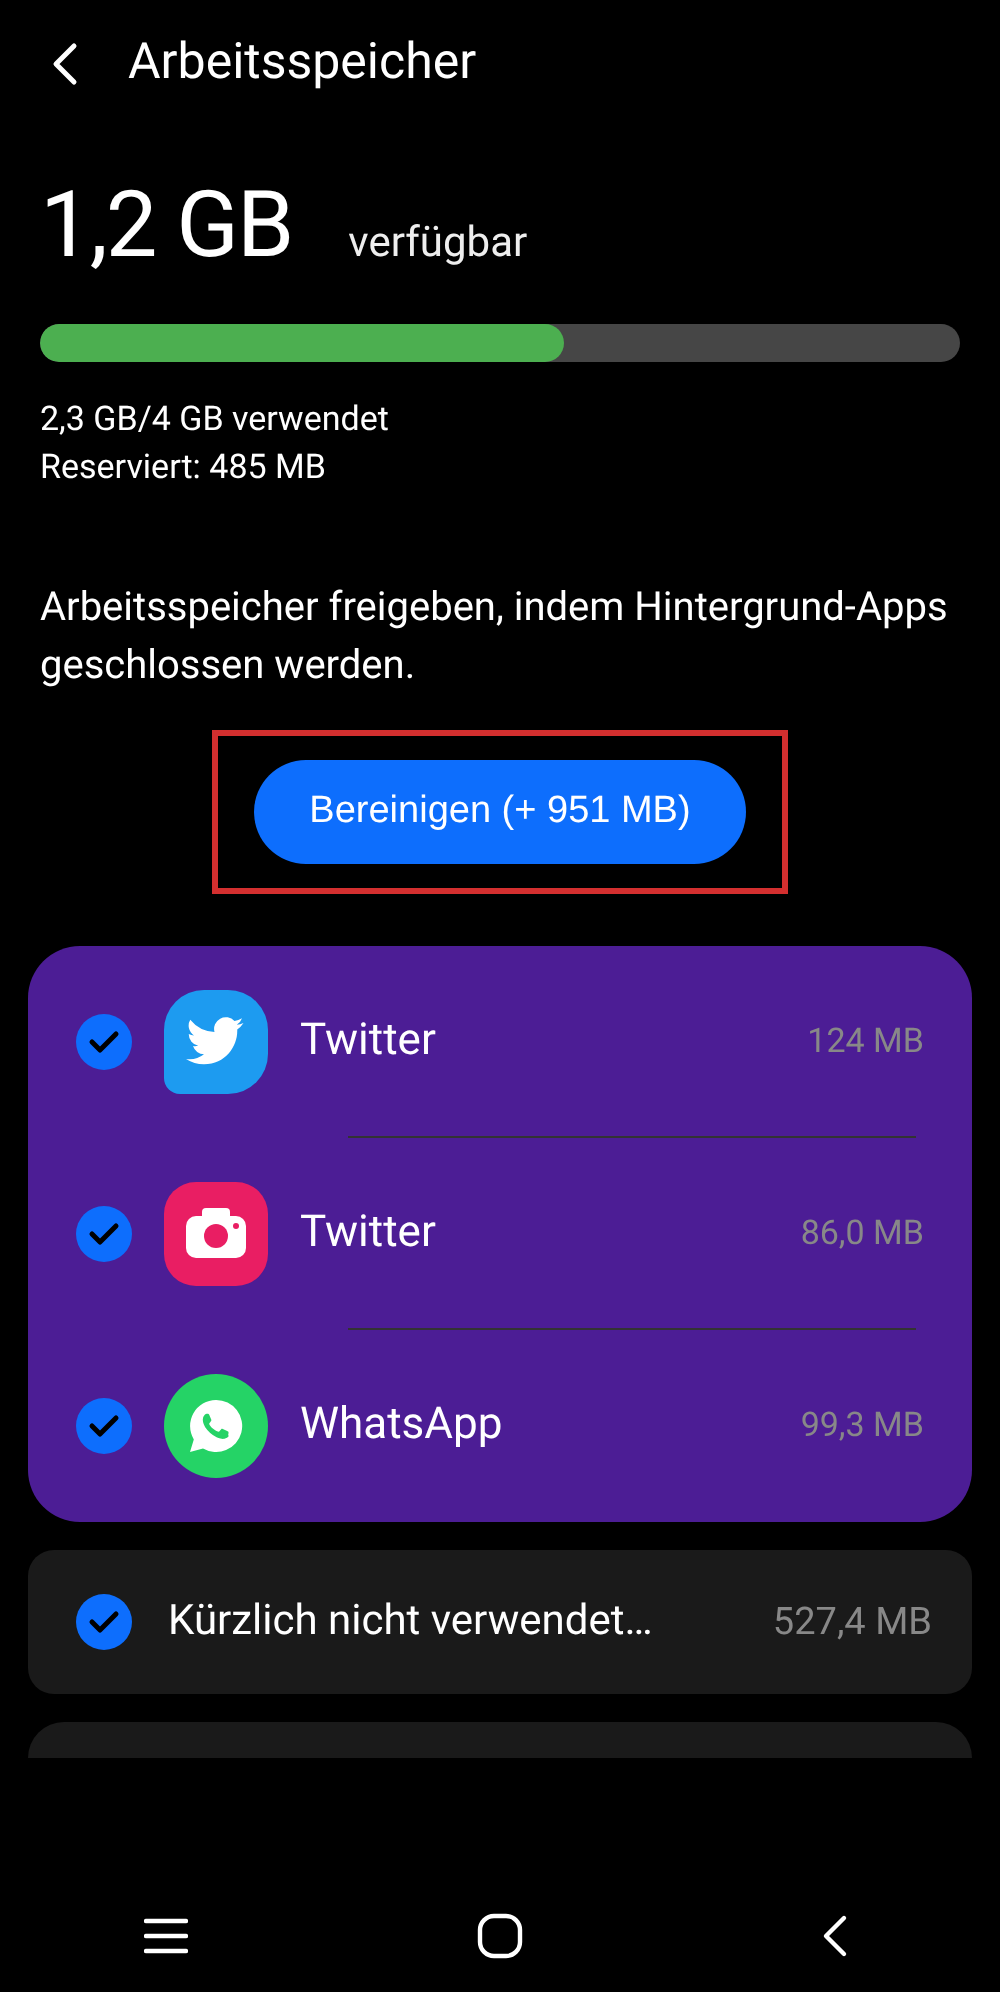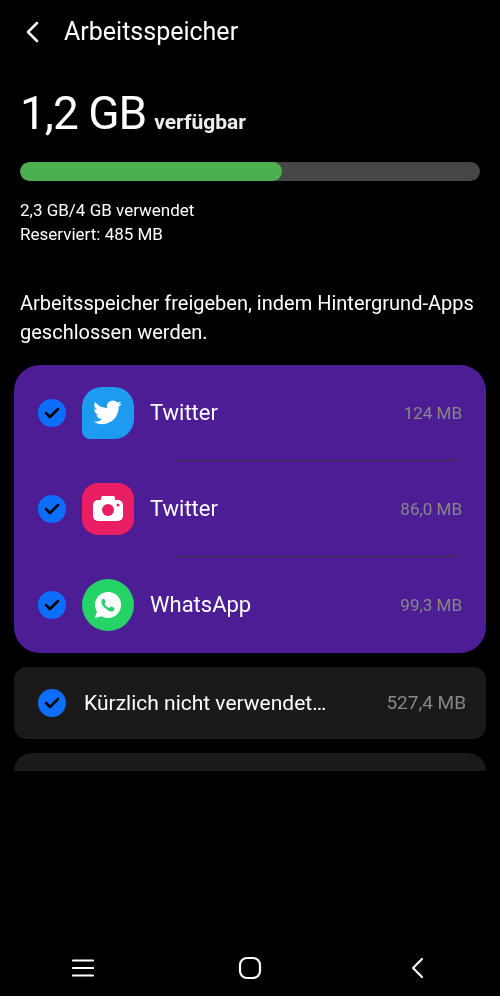--- a/index.html
+++ b/index.html
@@ -37,22 +37,23 @@
       align-items: baseline;
       gap: 8px;
     }
     .available-value {
       font-size: 46px;
       font-weight: 400;
       letter-spacing: -1px;
     }
     .available-label {
       font-size: 21px;
-      font-weight: 700;
+      font-weight: 400;
       color: #eee;
+      margin-left: 20px;
     }
     .progress-bar {
       margin-top: 22px;
       height: 19px;
       background: #464646;
       border-radius: 10px;
       overflow: hidden;
     }
     .progress-fill {
       height: 100%;
@@ -214,20 +215,25 @@
       <div class="progress-fill" id="progress-fill" style="width: 57%;"></div>
     </div>
     <div class="usage-text">
       <div>2,3 GB/4 GB verwendet</div>
       <div>Reserviert: 485 MB</div>
     </div>
   </div>
 
   <div class="description">Arbeitsspeicher freigeben, indem Hintergrund-Apps geschlossen werden.</div>
 
+  <div class="clean-button-wrapper">
+    <div class="highlight-box">
+      <button class="clean-button">Bereinigen (+ 951 MB)</button>
+    </div>
+  </div>
 
   <div class="app-card" id="app-list">
       <div class="app-row has-divider">
         <div class="checkbox">
           <svg width="16" height="12" viewBox="0 0 16 12" fill="none">
             <path d="M2 6L6 10L14 2" stroke="#000" stroke-width="2.5" stroke-linecap="round" stroke-linejoin="round"></path>
           </svg>
         </div>
         <div class="app-icon twitter-icon">
           <svg width="30" height="26" viewBox="0 0 24 20" fill="#fff">

